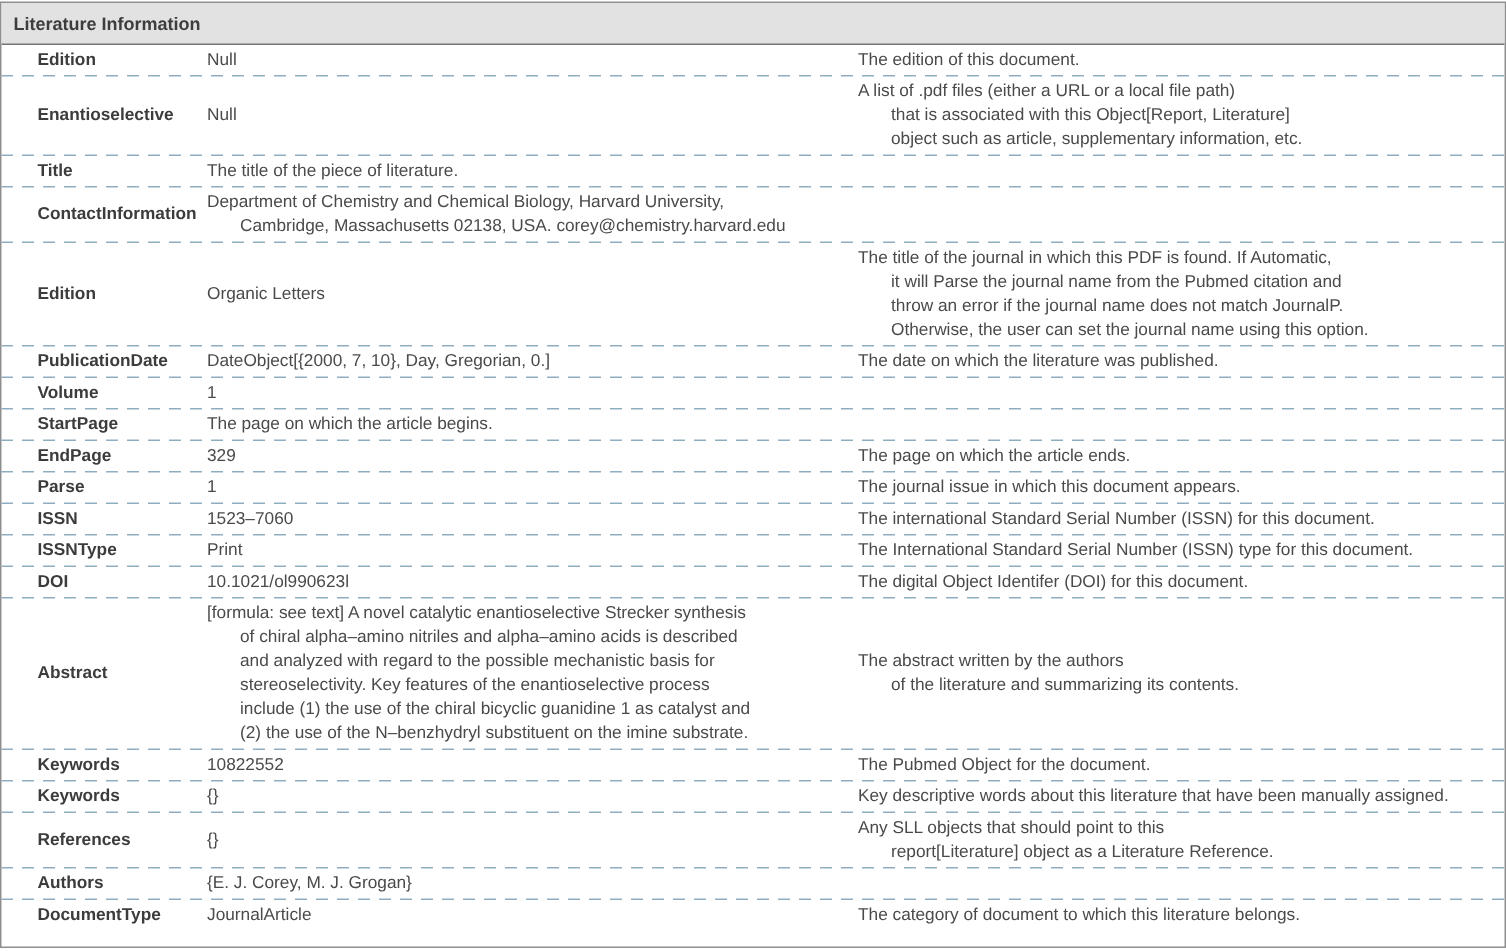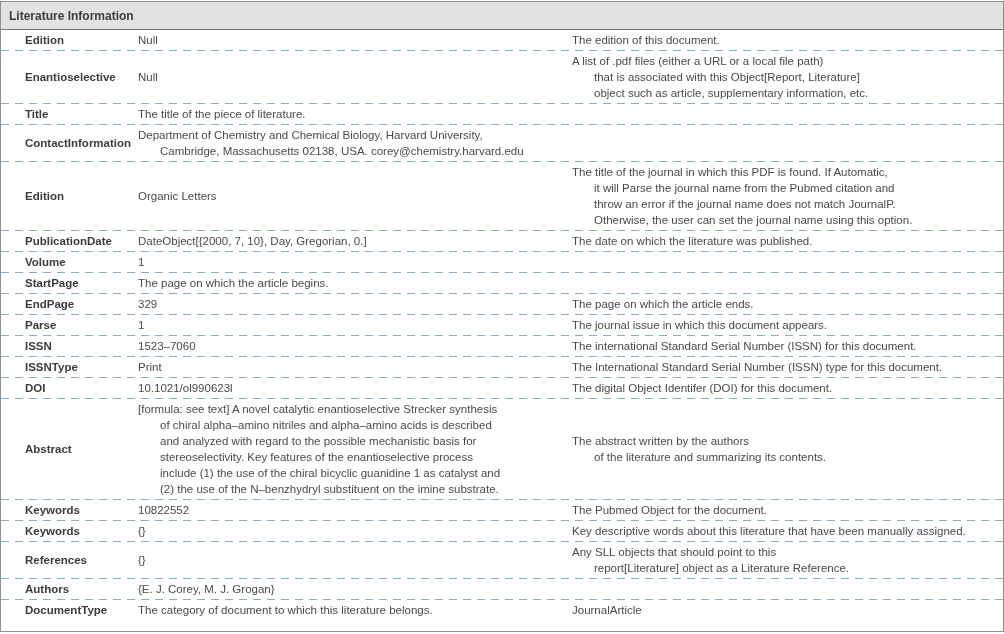--- a/index.html
+++ b/index.html
@@ -223,18 +223,18 @@
 
   <div class="row">
     <div class="cell label">Authors</div>
     <div class="cell value">{E. J. Corey, M. J. Grogan}</div>
   </div>
 
   <div class="dash-divider"></div>
 
   <div class="row">
     <div class="cell label">DocumentType</div>
+    <div class="cell value">JournalArticle</div>
     <div class="cell desc">The category of document to which this literature belongs.</div>
-    <div class="cell value">JournalArticle</div>
   </div>
 
 </div>
 </div>
 
 </body></html>

